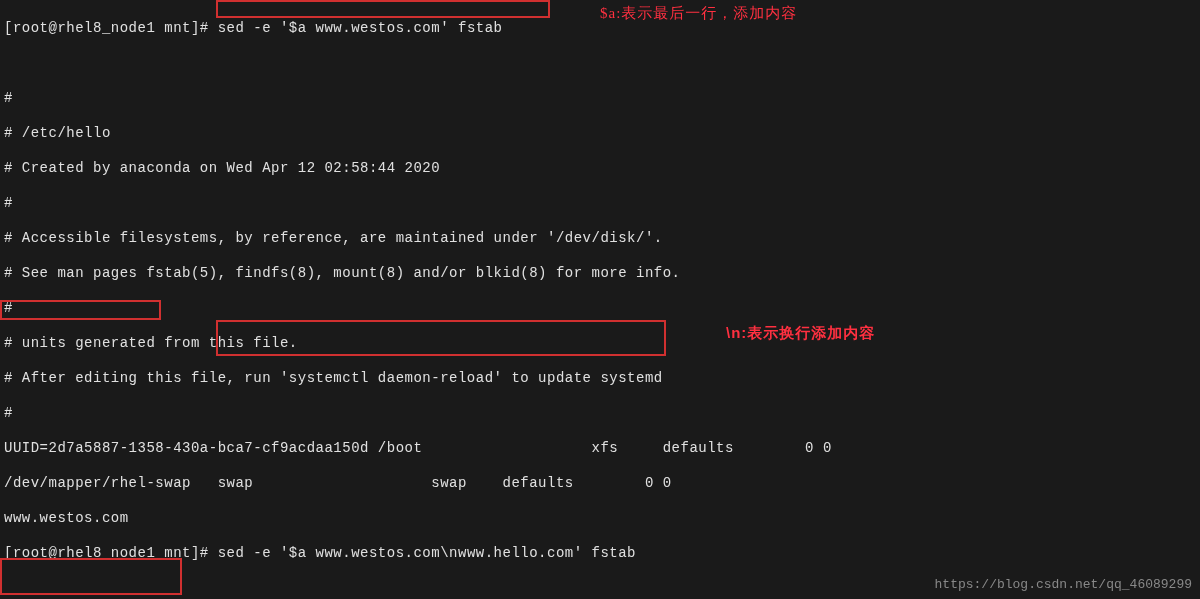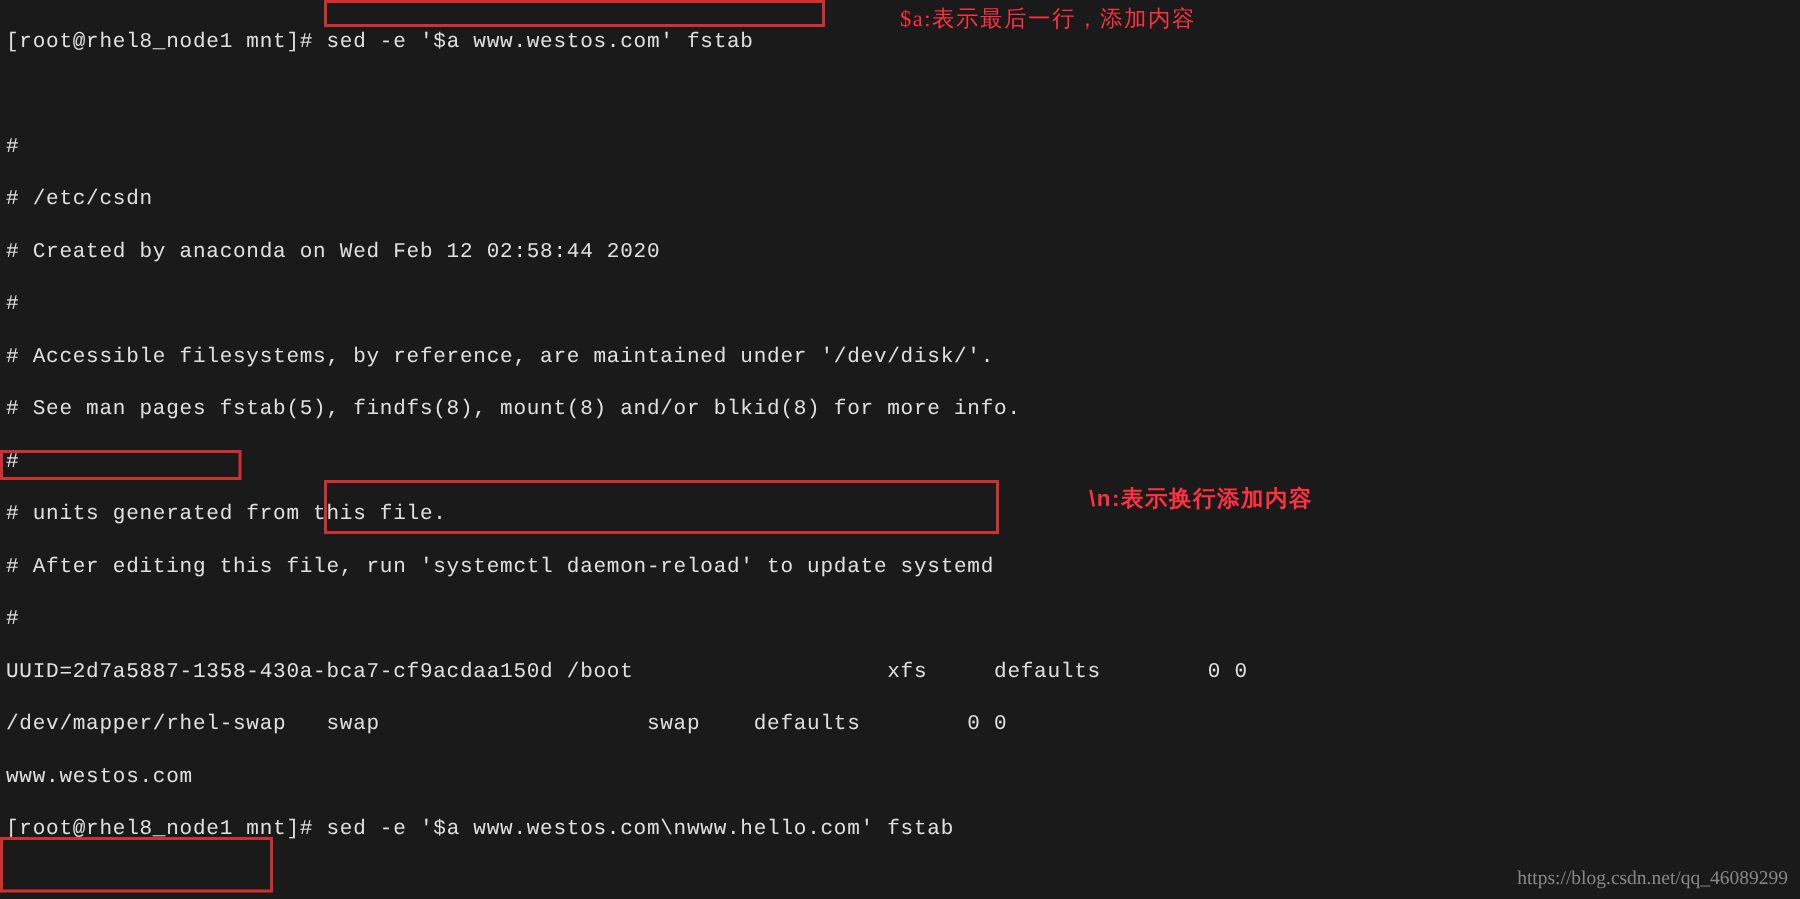--- a/index.html
+++ b/index.html
@@ -73,33 +73,33 @@
       width: 182px;
       height: 37px;
       pointer-events: none;
     }
     .watermark {
       position: absolute;
       bottom: 6px;
       right: 8px;
       color: #888888;
       font-size: 13px;
-      font-family: Liberation Serif, serif;
+      font-family: Liberation Mono, monospace;
       margin-top: 16px;
     }
   </style>
 </head>
 <body>
 
 <div class="terminal">
 <span class="line"><span class="prompt-user">[root@rhel8_node1 mnt]# </span><span class="cmd-text">sed -e '$a www.westos.com' fstab</span></span>
 <span class="line"> </span>
 <span class="line">#</span>
-<span class="line"># /etc/csdn</span>
-<span class="line"># Created by anaconda on Wed Feb 12 02:58:44 2020</span>
+<span class="line"># /etc/hello</span>
+<span class="line"># Created by anaconda on Wed Apr 12 02:58:44 2020</span>
 <span class="line">#</span>
 <span class="line"># Accessible filesystems, by reference, are maintained under '/dev/disk/'.</span>
 <span class="line"># See man pages fstab(5), findfs(8), mount(8) and/or blkid(8) for more info.</span>
 <span class="line">#</span>
 <span class="line"># units generated from this file.</span>
 <span class="line"># After editing this file, run 'systemctl daemon-reload' to update systemd</span>
 <span class="line">#</span>
 <span class="line">UUID=2d7a5887-1358-430a-bca7-cf9acdaa150d /boot                   xfs     defaults        0 0</span>
 <span class="line">/dev/mapper/rhel-swap   swap                    swap    defaults        0 0</span>
 <span class="line">www.westos.com</span>

